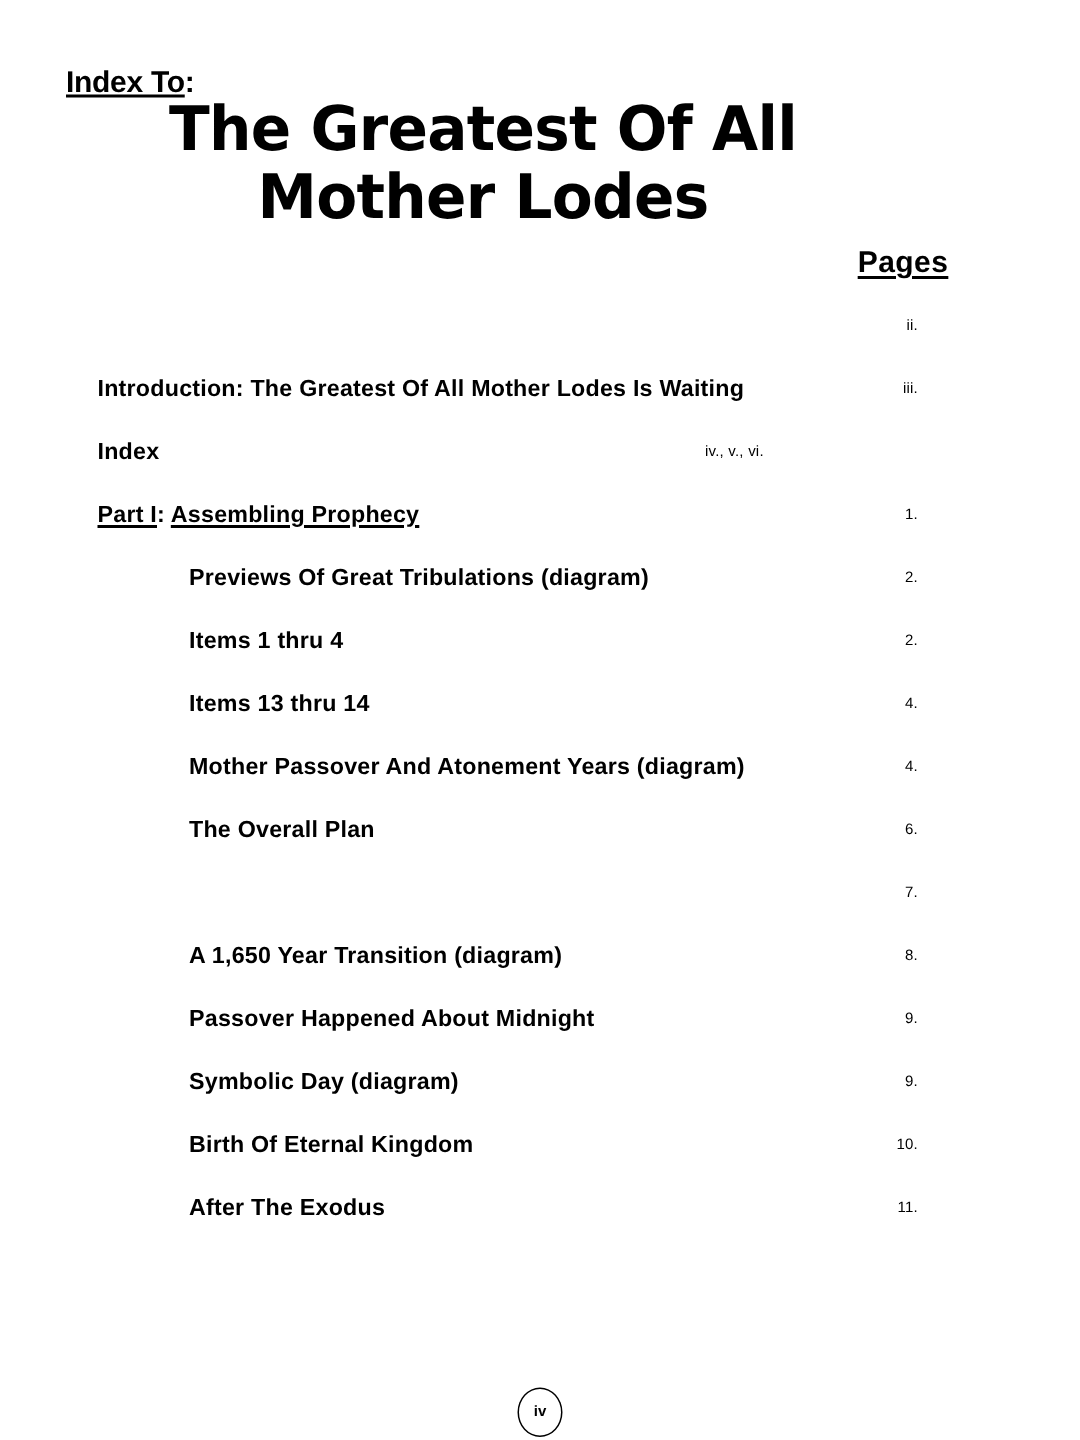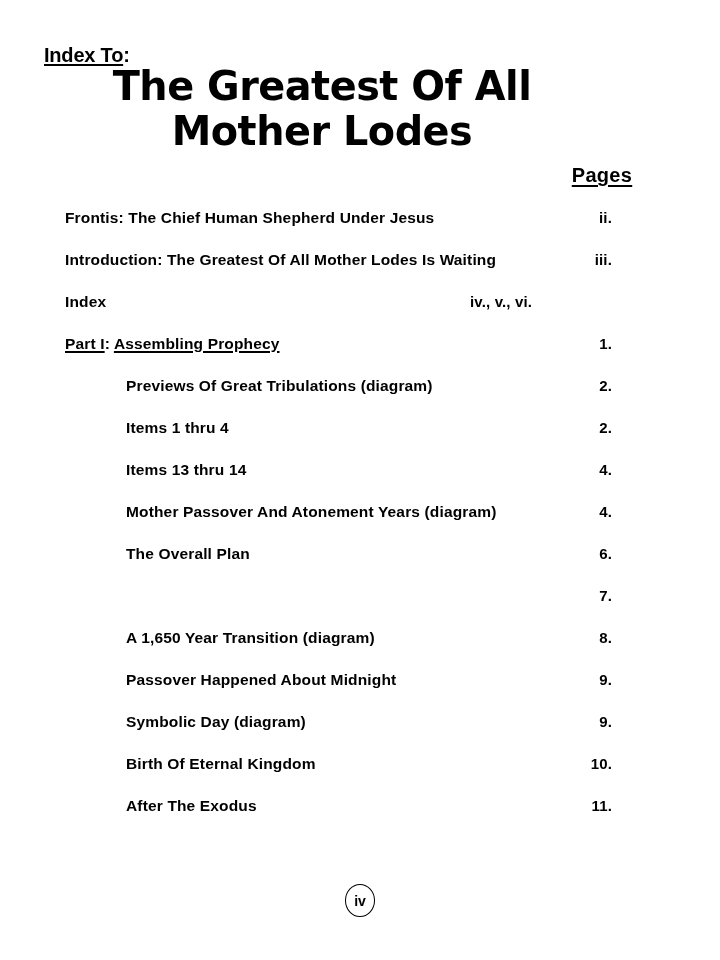--- a/index.html
+++ b/index.html
@@ -102,45 +102,45 @@
     text-underline-offset: 2px;
     text-decoration-thickness: 1.6px;
     text-align: center;
   }
   .row .pageno {
     position: absolute;
     top: 0;
     left: 492px;
     width: 120px;
     text-align: right;
-    font-size: 15px;
-    font-weight: bold;
+    font-size: 10px;
+    font-weight: normal;
     letter-spacing: 0.15px;
     white-space: nowrap;
     line-height: 20px;
   }
   .row.wide-pageno .pageno {
     left: 470px;
     width: 148px;
     text-align: left;
   }
 
   
   .folio {
     position: absolute;
     left: 345px;
-    top: 884px;
+    top: 925px;
     width: 30px;
     height: 33px;
     border: 1.5px solid #000;
     border-radius: 50%;
     display: flex;
     align-items: center;
     justify-content: center;
-    font-size: 14px;
+    font-size: 10px;
     font-weight: bold;
     box-sizing: border-box;
   }
 </style>
 </head>
 <body>
 
 <div id="page">
 
   <div class="index-to">
@@ -151,21 +151,20 @@
     <div class="title-line">The Greatest Of All</div>
     <div class="title-line">Mother Lodes</div>
   </div>
 
   <div class="pages-head">
     <span>Pages</span>
   </div>
 
   <div id="entries">
       <div class="row">
-        <div class="label">Frontis:  The Chief Human Shepherd Under Jesus</div>
         <div class="pageno">ii.</div>
       </div>
       <div class="row">
         <div class="label">Introduction:  The Greatest Of All Mother Lodes Is Waiting</div>
         <div class="pageno">iii.</div>
       </div>
       <div class="row wide-pageno">
         <div class="label">Index</div>
         <div class="pageno">iv., v., vi.</div>
       </div>

